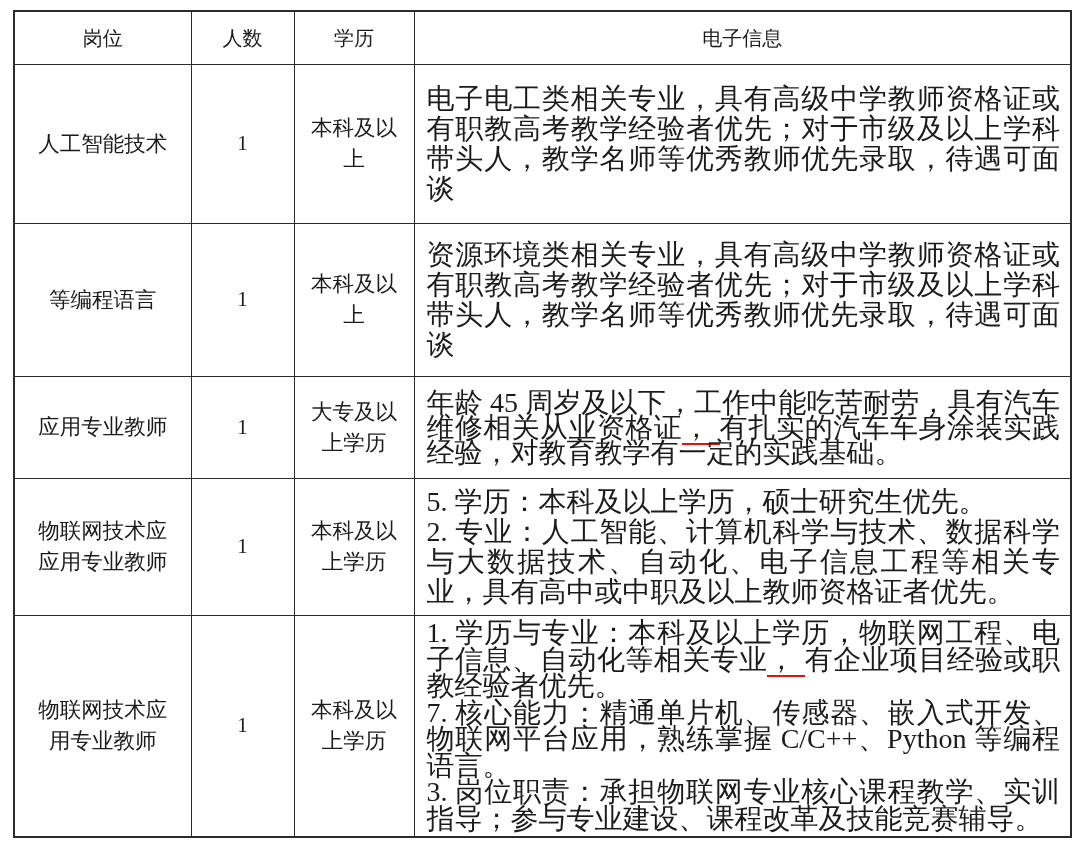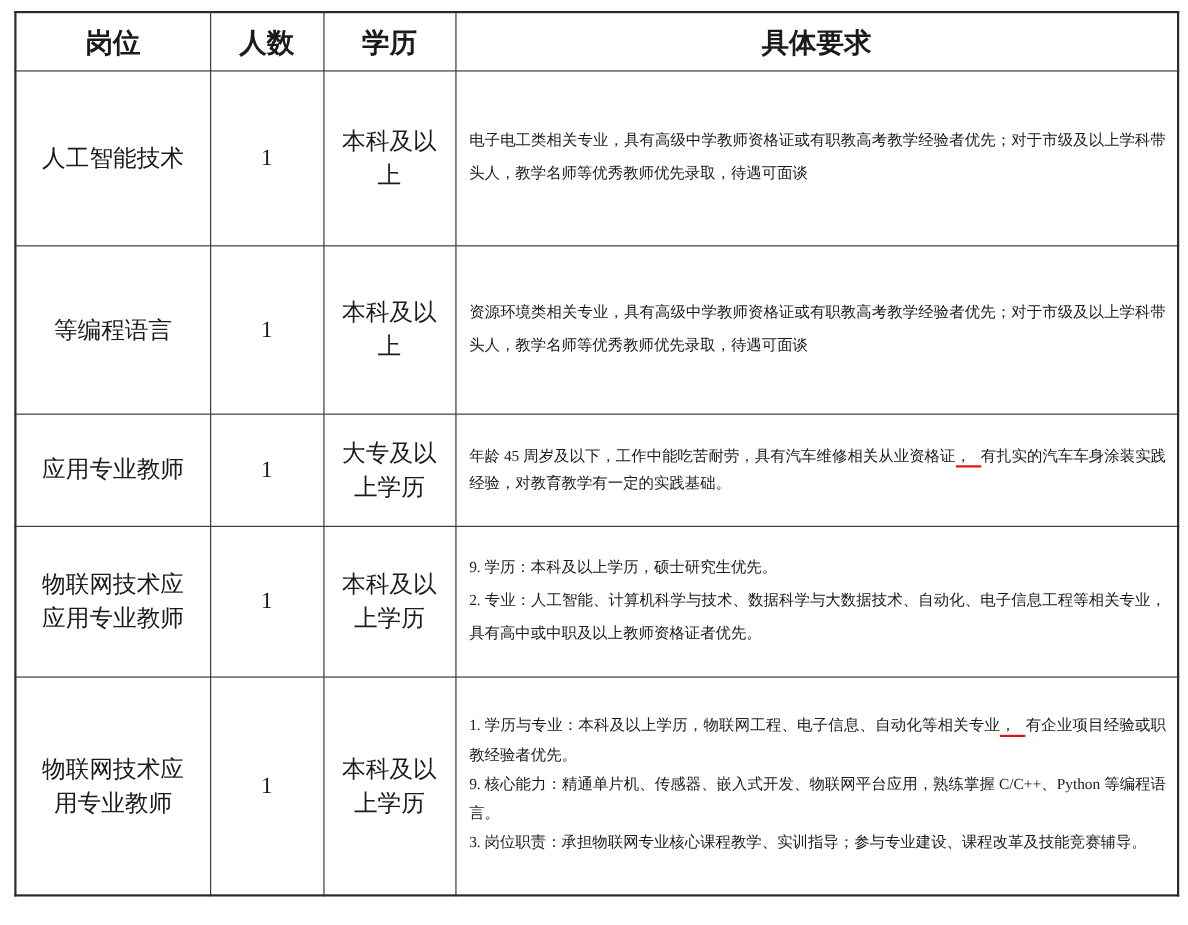--- a/index.html
+++ b/index.html
@@ -18,33 +18,33 @@
     position:absolute;left:13px;top:10px;width:1057px;
     border-collapse:collapse;table-layout:fixed;
     border:2px solid var(--border);
   }
   .doc-table th,.doc-table td{
     border:1.5px solid var(--border);
     vertical-align:middle;
     padding:0;
   }
   .doc-table th{
-    height:52px;font-size:25px;font-weight:bold;text-align:center;
+    height:52px;font-size:20px;font-weight:normal;text-align:center;
   }
   col.c1{width:177px}
   col.c2{width:103px}
   col.c3{width:120px}
   col.c4{width:657px}
 
   td.pos,td.cnt,td.edu{
     text-align:center;white-space:pre-line;line-height:1.42;font-size:21.5px;
   }
   td.cnt{font-size:21px;}
   td.req{
-    font-size:14px;text-align:justify;line-height:30px;
+    font-size:28px;text-align:justify;line-height:30px;
     padding:4px 10px 4px 12px;
   }
   td.req p{margin:0;text-align:justify;}
 
   tr.r1 td{height:150px}
   tr.r2 td{height:144px}
   tr.r3 td{height:93px}
   tr.r4 td{height:56px}
   tr.r5 td{height:128px}
   tr.r6 td{height:189px}
@@ -65,21 +65,21 @@
     <col class="c1">
       <col class="c2">
       <col class="c3">
       <col class="c4">
   </colgroup>
   <thead>
     <tr>
       <th>岗位</th>
       <th>人数</th>
       <th>学历</th>
-      <th>具体要求</th>
+      <th>电子信息</th>
     </tr>
   </thead>
   <tbody>
       <tr class="r1">
         <td class="pos">人工智能技术</td>
         <td class="cnt">1</td>
         <td class="edu">本科及以
 上</td>
         <td class="req">
           <p><span>电子电工类相关专业，具有高级中学教师资格证或有职教高考教学经验者优先；对于市级及以上学科带头人，教学名师等优秀教师优先录取，待遇可面谈</span></p>
@@ -103,30 +103,30 @@
           <p><span>年龄 45 周岁及以下，工作中能吃苦耐劳，具有汽车维修相关从业资格证</span><span class="red-mark">，</span><span>有扎实的汽车车身涂装实践经验，对教育教学有一定的实践基础。</span></p>
         </td>
       </tr>
       <tr class="r5">
         <td class="pos">物联网技术应
 应用专业教师</td>
         <td class="cnt">1</td>
         <td class="edu">本科及以
 上学历</td>
         <td class="req">
-          <p><span>9. 学历：本科及以上学历，硕士研究生优先。</span></p>
+          <p><span>5. 学历：本科及以上学历，硕士研究生优先。</span></p>
           <p><span>2. 专业：人工智能、计算机科学与技术、数据科学与大数据技术、自动化、电子信息工程等相关专业，具有高中或中职及以上教师资格证者优先。</span></p>
         </td>
       </tr>
       <tr class="r6">
         <td class="pos">物联网技术应
 用专业教师</td>
         <td class="cnt">1</td>
         <td class="edu">本科及以
 上学历</td>
         <td class="req">
           <p><span>1. 学历与专业：本科及以上学历，物联网工程、电子信息、自动化等相关专业</span><span class="red-mark">，</span><span>有企业项目经验或职教经验者优先。</span></p>
-          <p><span>9. 核心能力：精通单片机、传感器、嵌入式开发、物联网平台应用，熟练掌握 C/C++、Python 等编程语言。</span></p>
+          <p><span>7. 核心能力：精通单片机、传感器、嵌入式开发、物联网平台应用，熟练掌握 C/C++、Python 等编程语言。</span></p>
           <p><span>3. 岗位职责：承担物联网专业核心课程教学、实训指导；参与专业建设、课程改革及技能竞赛辅导。</span></p>
         </td>
       </tr>
     </tbody>
 </table>
 
 </body></html>

